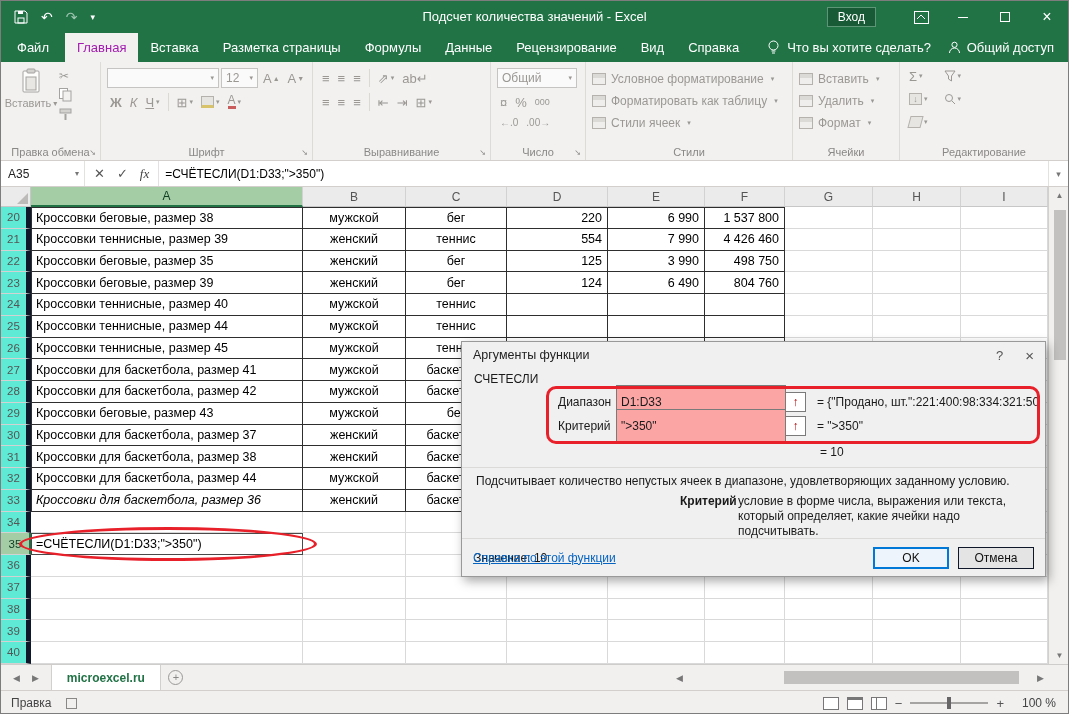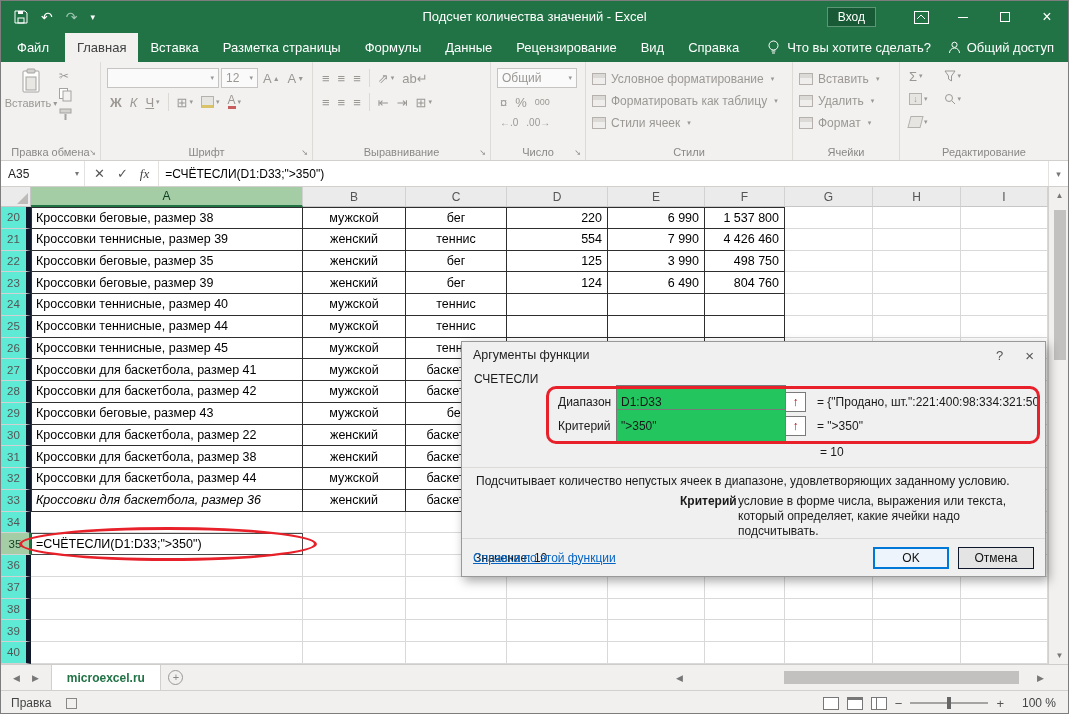--- a/index.html
+++ b/index.html
@@ -15,21 +15,21 @@
   .tb-right{margin-left:auto;display:flex;align-items:center;height:100%;z-index:2}
   .signin{height:20px;padding:0 10px;margin-right:24px;background:#185a36;border:1px solid #5d9677;display:flex;align-items:center;font-size:12px}
   .winbtn{width:42px;height:100%;display:flex;align-items:center;justify-content:center;font-size:14px}
   .maxbox{width:10px;height:10px;border:1px solid #fff;display:inline-block}
   .minbar{width:10px;height:1px;background:#fff;display:inline-block}
 
   
   .tabbar{height:29px;background:#217346;display:flex;align-items:stretch;color:#fff;font-size:13px}
   .rtab{padding:0 12px;display:flex;align-items:center;white-space:nowrap}
   .rtab.file{padding:0 16px}
-  .rtab.active{background:#f2f1f0;color:#404040}
+  .rtab.active{background:#f2f1f0;color:#a21caf}
   .tellme{display:flex;align-items:center;gap:7px;margin-left:16px;white-space:nowrap}
   .share{margin-left:auto;display:flex;align-items:center;gap:6px;padding-right:14px;white-space:nowrap}
 
   
   .ribbon{height:99px;background:#f2f1f0;border-bottom:1px solid #d2cfcc;display:flex;color:#9b9894;position:relative}
   .rgroup{position:relative;border-right:1px solid #ddDBd8;height:100%;padding:4px 4px 18px 6px}
   .glabel{position:absolute;bottom:2px;left:0;right:0;text-align:center;font-size:11px;color:#8a8886;white-space:nowrap}
   .launcher{position:absolute;bottom:3px;right:4px;font-size:8px;color:#8a8886}
   .frow{display:flex;align-items:center;height:24px;gap:2px}
   .tbtn{display:inline-flex;align-items:center;height:20px;padding:0 3px;font-size:13px;color:#9b9894;white-space:nowrap}
@@ -115,21 +115,21 @@
   .zbtn{font-size:13px;color:#555}
 
   
   .dialog{position:absolute;left:460px;top:340px;width:585px;height:236px;background:#f0f0f0;border:1px solid #999;box-shadow:3px 4px 10px rgba(0,0,0,.35);font-size:12px;color:#1a1a1a;z-index:10}
   .dlg-title{height:26px;display:flex;align-items:center;padding:0 11px;font-size:12.5px;color:#222}
   .dlg-tbtns{margin-left:auto;display:flex;align-items:center;gap:22px;color:#555;font-size:13px}
   .dlg-fn{margin:4px 12px 2px;height:16px;font-size:12px}
   .dlg-fields{position:relative}
   .f-row{display:flex;align-items:center;height:24px;padding-left:96px}
   .f-label{width:58px;flex:none}
-  .f-input{width:170px;height:32px;background:#22c55e;border:1px solid #7a7a7a;display:flex;align-items:center;padding:16px 4px;flex:none;font-size:12px}
+  .f-input{width:170px;height:32px;background:#fca5a5;border:1px solid #7a7a7a;display:flex;align-items:center;padding:16px 4px;flex:none;font-size:12px}
   .f-collapse{width:20px;height:20px;background:#fff;border:1px solid #7a7a7a;border-left:none;display:flex;align-items:center;justify-content:center;color:#b30000;font-weight:bold;font-size:12px;flex:none}
   .f-result{margin-left:11px;white-space:nowrap;overflow:hidden;flex:1;color:#1a1a1a}
   .dlg-eq{margin-top:7px;padding-left:358px;height:16px}
   .dlg-sep{border-top:1px solid #dcdad8;margin:6px 0 0}
   .dlg-desc{padding:6px 14px 2px;line-height:15px}
   .dlg-param{display:flex;padding:3px 14px 0 218px;line-height:15px}
   .dlg-param b{width:58px;flex:none;font-weight:bold}
   .dlg-value{margin:12px 0 0 12px}
   .dlg-footer{position:absolute;left:0;right:0;bottom:0;height:38px;border-top:1px solid #dcdad8;display:flex;align-items:center;padding:0 11px}
   .dlg-link{color:#0563c1;text-decoration:underline}
@@ -541,21 +541,21 @@
         <div class="cell ac tb" style="width: 101px;">бег</div>
         <div class="cell ar tb" style="width: 101px;"></div>
         <div class="cell ar tb" style="width: 97px;"></div>
         <div class="cell ar tb" style="width: 80px;"></div>
         <div class="cell ar" style="width: 88px;"></div>
         <div class="cell ar" style="width: 88px;"></div>
         <div class="cell ar" style="width: 87px;"></div>
       </div>
       <div class="grow">
         <div class="rh">30</div>
-        <div class="cell al tb tbl" style="width: 272px;">Кроссовки для баскетбола, размер 22</div>
+        <div class="cell al tb tbl" style="width: 272px;">Кроссовки для баскетбола, размер 37</div>
         <div class="cell ac tb" style="width: 103px;">женский</div>
         <div class="cell ac tb" style="width: 101px;">баскетбол</div>
         <div class="cell ar tb" style="width: 101px;"></div>
         <div class="cell ar tb" style="width: 97px;"></div>
         <div class="cell ar tb" style="width: 80px;"></div>
         <div class="cell ar" style="width: 88px;"></div>
         <div class="cell ar" style="width: 88px;"></div>
         <div class="cell ar" style="width: 87px;"></div>
       </div>
       <div class="grow">

